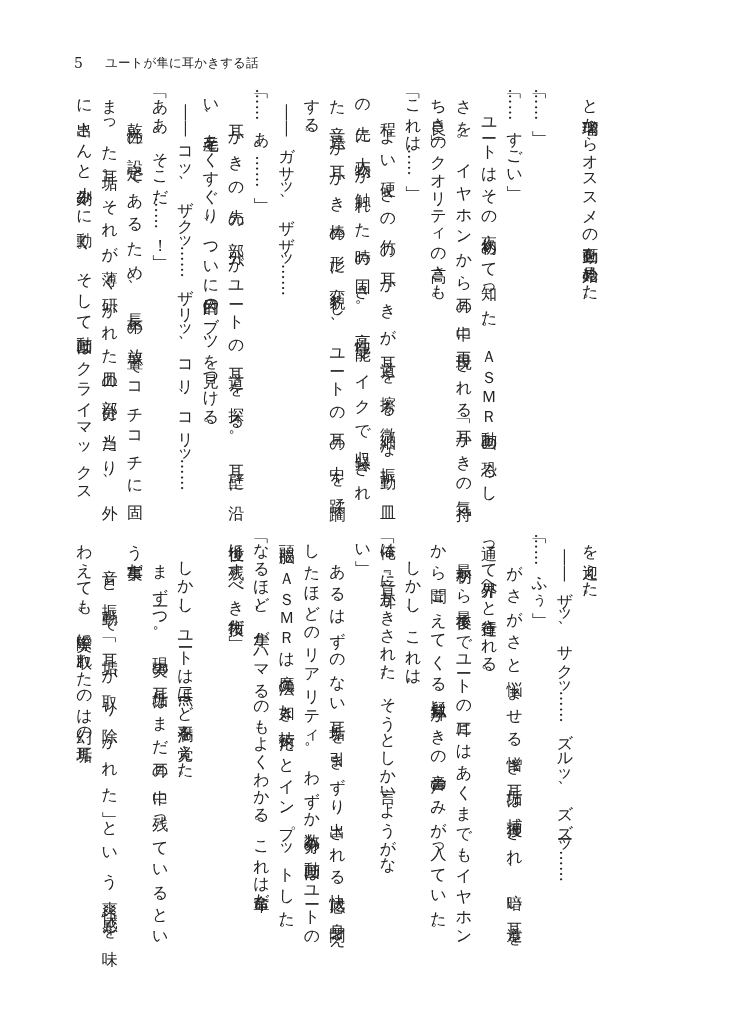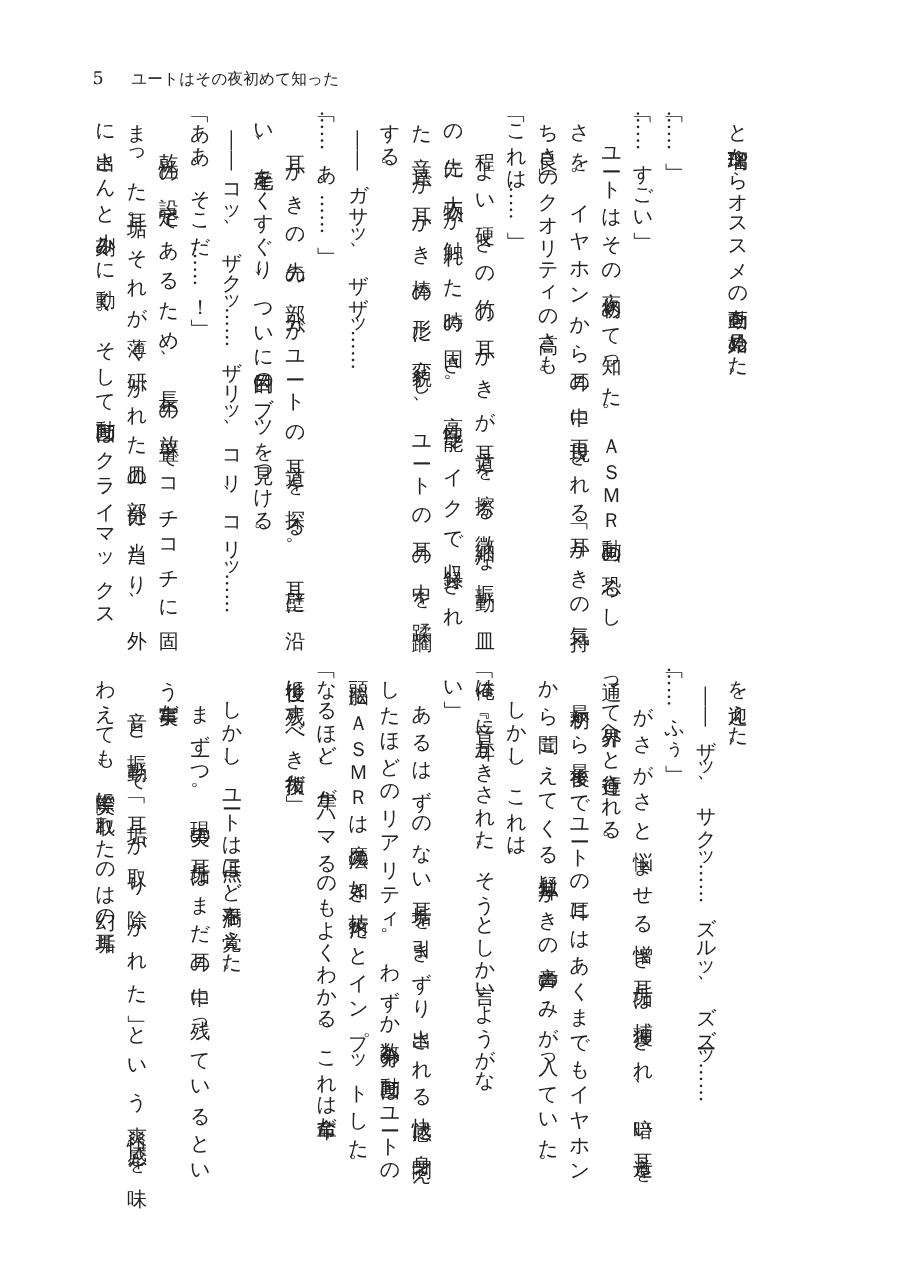--- a/index.html
+++ b/index.html
@@ -77,21 +77,21 @@
       letter-spacing: -0.45px;
     }
   </style>
 </head>
 <body>
 
 <div class="page">
 
   <div class="running-header">
     <span class="page-number">5</span>
-    <span class="chapter-title">ユートはその夜初めて知った</span>
+    <span class="chapter-title">ユートが隼に耳かきする話</span>
   </div>
 
   <div class="tier tier-top">
     <div class="ln">と瑠璃からオススメの動画を見始めた。</div>
     <div class="ln"></div>
     <div class="ln">「……」</div>
     <div class="ln">「……すごい」</div>
     <div class="ln full">　ユートはその夜初めて知った。ＡＳＭＲ動画の恐ろし</div>
     <div class="ln full">さを。イヤホンから耳の中に再現される「耳かきの気持</div>
     <div class="ln">ち良さ」のクオリティの高さも。</div>

